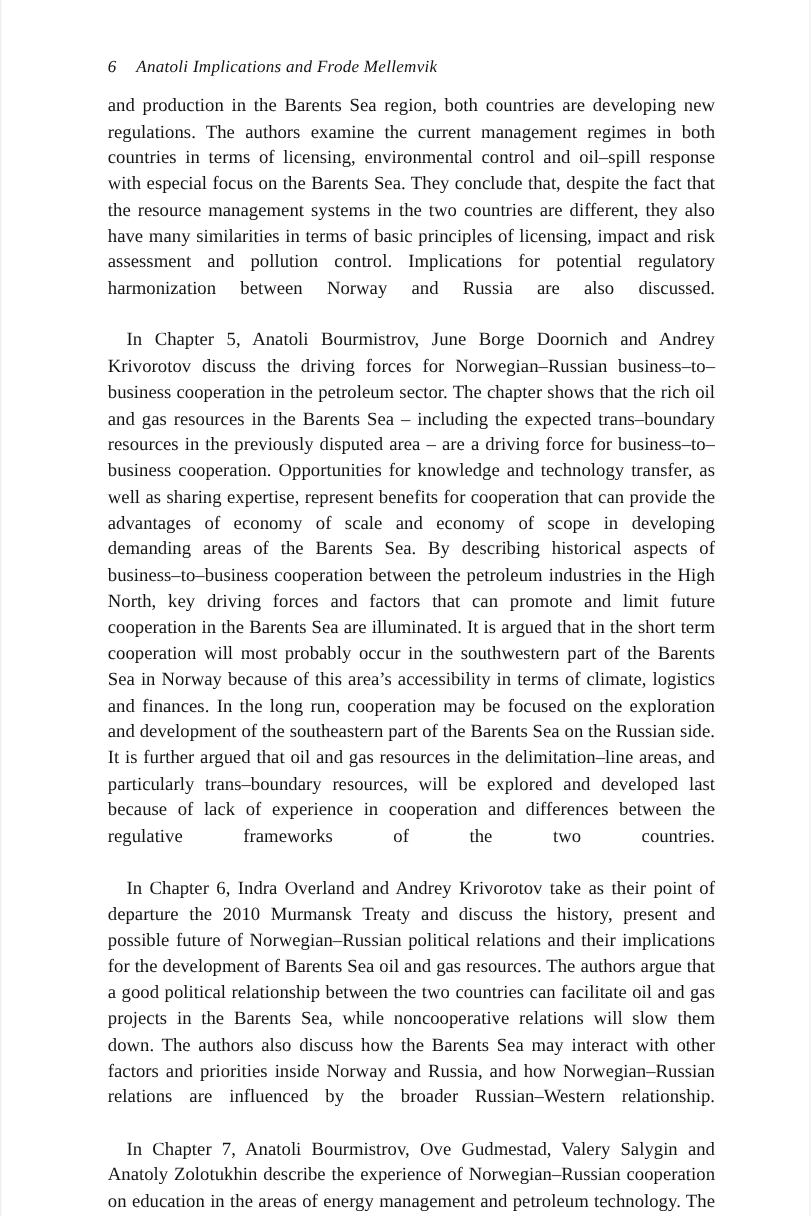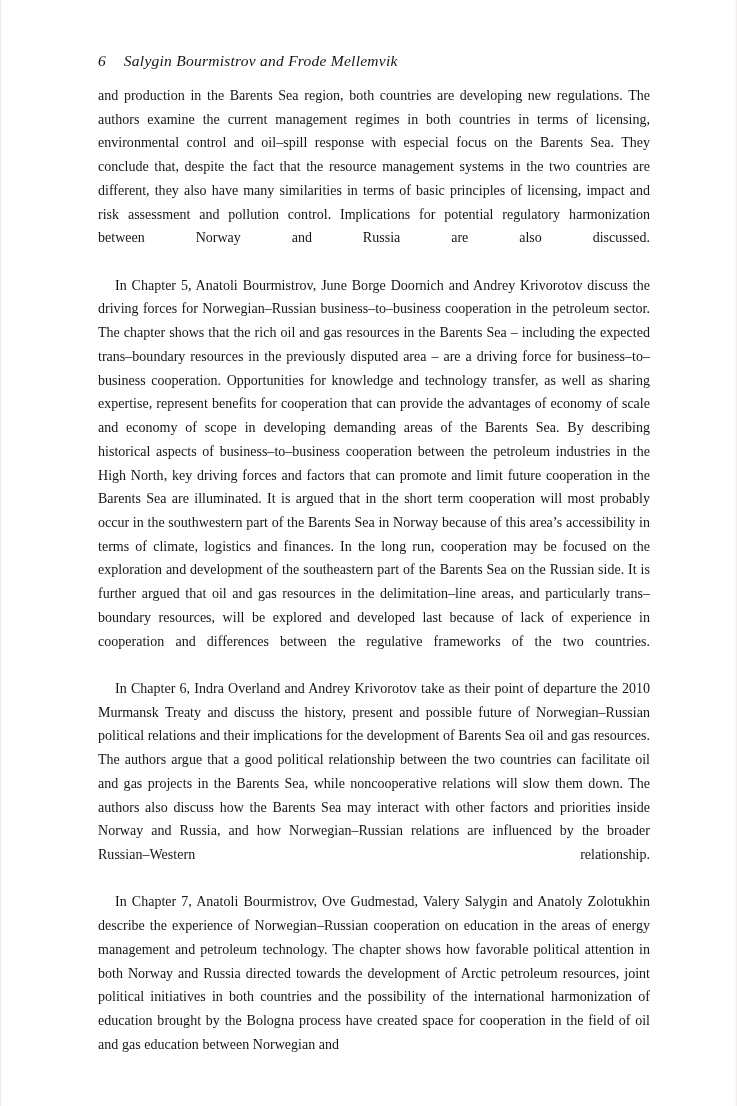--- a/index.html
+++ b/index.html
@@ -62,21 +62,21 @@
   #text-block {
     position: absolute;
     left: 98px;
     top: 84px;
     width: 552px;
   }
 
   p.para {
     margin: 0;
     padding: 0;
-    font-size: 14px;
+    font-size: 17px;
     line-height: 23.72px;
     text-align: justify;
     text-justify: inter-word;
     letter-spacing: 0.02px;
     word-spacing: 0.1px;
     hyphens: none;
   }
   p.para.indent {
     text-indent: 17px;
   }
@@ -91,21 +91,21 @@
 </head>
 <body style="color: rgb(20, 20, 20);">
 
 <div id="page" style="background: rgb(255, 255, 255);">
 
   <div class="page-edge left"></div>
   <div class="page-edge right"></div>
 
   <div id="running-head">
     <span class="folio">6</span>
-    <span class="head-title">Salygin Bourmistrov and Frode Mellemvik</span>
+    <span class="head-title">Anatoli Implications and Frode Mellemvik</span>
   </div>
 
   <div id="text-block">
 
     <p class="para">and production in the Barents Sea region, both countries are developing new regulations. The authors examine the current management regimes in both countries in terms of licensing, environmental control and oil–spill response with especial focus on the Barents Sea. They conclude that, despite the fact that the resource management systems in the two countries are different, they also have many similarities in terms of basic principles of licensing, impact and risk assessment and pollution control. Implications for potential regulatory harmonization between Norway and Russia are also discussed.</p>
 
     <p class="para indent">In Chapter 5, Anatoli Bourmistrov, June Borge Doornich and Andrey Krivorotov discuss the driving forces for Norwegian–Russian business–to–business cooperation in the petroleum sector. The chapter shows that the rich oil and gas resources in the Barents Sea – including the expected trans–boundary resources in the previously disputed area – are a driving force for business–to–business cooperation. Opportunities for knowledge and technology transfer, as well as sharing expertise, represent benefits for cooperation that can provide the advantages of economy of scale and economy of scope in developing demanding areas of the Barents Sea. By describing historical aspects of business–to–business cooperation between the petroleum industries in the High North, key driving forces and factors that can promote and limit future cooperation in the Barents Sea are illuminated. It is argued that in the short term cooperation will most probably occur in the southwestern part of the Barents Sea in Norway because of this area’s accessibility in terms of climate, logistics and finances. In the long run, cooperation may be focused on the exploration and development of the southeastern part of the Barents Sea on the Russian side. It is further argued that oil and gas resources in the delimitation–line areas, and particularly trans–boundary resources, will be explored and developed last because of lack of experience in cooperation and differences between the regulative frameworks of the two countries.</p>
 
     <p class="para indent">In Chapter 6, Indra Overland and Andrey Krivorotov take as their point of departure the 2010 Murmansk Treaty and discuss the history, present and possible future of Norwegian–Russian political relations and their implications for the development of Barents Sea oil and gas resources. The authors argue that a good political relationship between the two countries can facilitate oil and gas projects in the Barents Sea, while noncooperative relations will slow them down. The authors also discuss how the Barents Sea may interact with other factors and priorities inside Norway and Russia, and how Norwegian–Russian relations are influenced by the broader Russian–Western relationship.</p>
 

